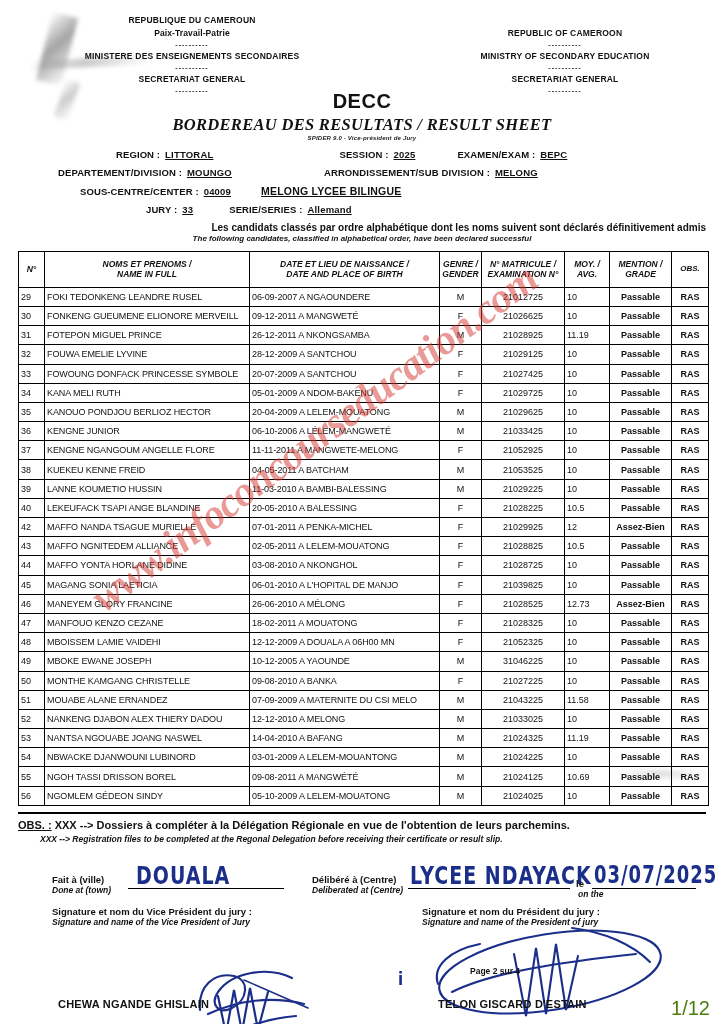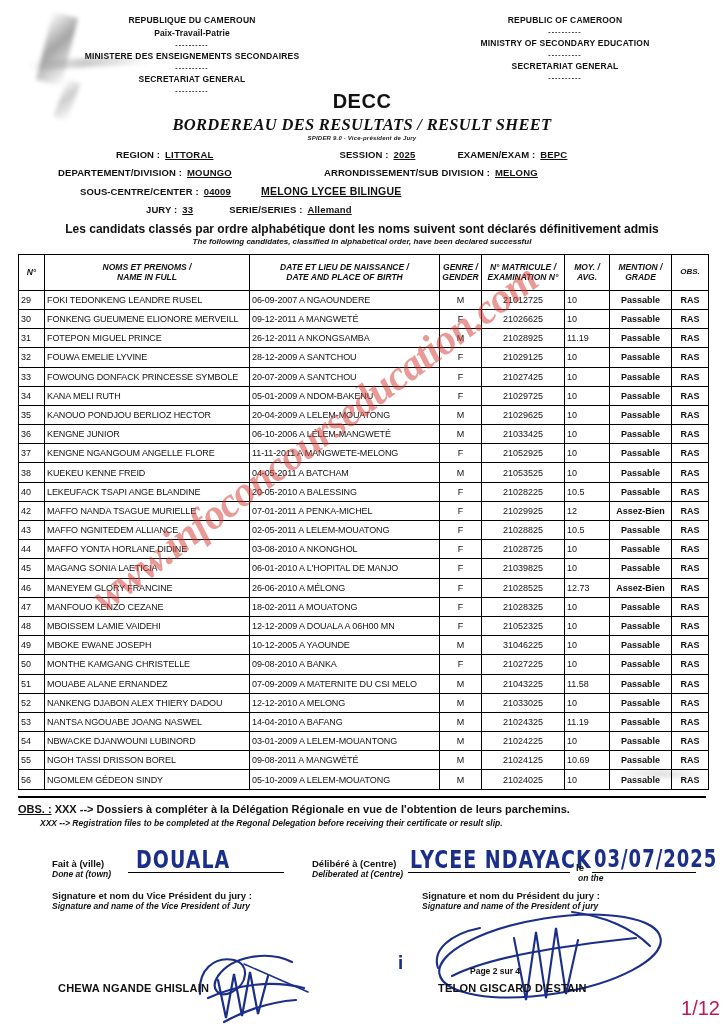--- a/index.html
+++ b/index.html
@@ -22,21 +22,21 @@
     position:absolute; pointer-events:none; z-index:0;
     background:linear-gradient(125deg, rgba(120,120,120,0) 0%, rgba(90,90,90,.55) 45%, rgba(140,140,140,0) 100%);
     filter:blur(2px);
   }
   .sm1 { left:44px; top:14px; width:26px; height:70px; transform:rotate(14deg); }
   .sm2 { left:30px; top:58px; width:120px; height:9px; transform:rotate(-3deg); opacity:.6;}
   .sm3 { left:60px; top:80px; width:14px; height:40px; transform:rotate(20deg); opacity:.55;}
   .sm4 { left:620px; top:770px; width:90px; height:8px; transform:rotate(2deg); opacity:.35;}
 
   
-  .hdr { display:flex; justify-content:space-between; position:relative; z-index:2; }
+  .hdr { display:flex; justify-content:space-between; position:relative; z-index:2;align-items:flex-end; }
   .hdr-col { text-align:center; font-size:8.5px; font-weight:bold; letter-spacing:.2px; line-height:1.55; }
   .hdr-col.left { width:320px; margin-left:14px; }
   .hdr-col.right { width:270px; margin-right:6px; }
   .dash { font-size:7px; letter-spacing:1px; color:#333; line-height:1.1; margin:1px 0 1px 0; }
   .hdr-col .l2 { letter-spacing:.1px; }
 
   .decc { text-align:center; font-size:20px; font-weight:bold; margin-top:-6px; letter-spacing:.5px; }
   .bordereau { text-align:center; font-size:16.5px; font-weight:bold; font-style:italic;
                font-family:"Liberation Serif", serif; letter-spacing:.3px; margin-top:2px; }
   .spider { text-align:center; font-size:6px; font-weight:bold; font-style:italic; color:#222; margin-top:0px; letter-spacing:.2px;}
@@ -48,21 +48,21 @@
   .val { text-decoration:underline; margin-left:5px; letter-spacing:.2px; }
   .r1 .c1 { margin-left:98px; }
   .r1 .c2 { margin-left:126px; }
   .r1 .c3 { margin-left:42px; }
   .r2 .c1 { margin-left:40px; }
   .r2 .c2 { margin-left:92px; }
   .r3 .c1 { margin-left:62px; }
   .r3 .c2 { margin-left:30px; font-size:10.5px; }
   .r4 .c1 { margin-left:128px; }
   .r4 .c2 { margin-left:36px; }
-  .notice  { text-align:center; font-size:12px; font-weight:bold; margin-top:2px; }
+  .notice  { text-align:right; font-size:10px; font-weight:bold; margin-top:2px; }
   .notice2 { text-align:center; font-size:8px; font-weight:bold; font-style:italic; margin-top:1px; }
 
   
   table.results {
     position:relative; z-index:2;
     width:100%; border-collapse:collapse; margin-top:8px;
     table-layout:fixed;
   }
   table.results th, table.results td {
     border:1px solid #000; padding:0 2px; vertical-align:middle;
@@ -119,21 +119,21 @@
     font-family:"DejaVu Sans", sans-serif;
     color:#1b2f8a; font-weight:bold;
     position:absolute; white-space:nowrap;
     letter-spacing:1px;
     transform:scaleY(1.35);
   }
 
   .sig-name { position:absolute; font-size:11px; font-weight:bold; letter-spacing:.2px; }
 
   .page-of { position:absolute; left:470px; top:966px; font-size:8.5px; font-weight:bold; z-index:3;}
-  .page-num { position:absolute; right:4px; bottom:4px; font-size:20px; color:#be185d; z-index:6; font-family:"Liberation Sans", sans-serif;}
+  .page-num { position:absolute; right:14px; bottom:4px; font-size:20px; color:#4d7c0f; z-index:6; font-family:"Liberation Sans", sans-serif;}
 
   svg.scribble { position:absolute; overflow:visible; }
 </style>
 </head>
 <body>
 
 <div class="page">
 
   <div class="smudge sm1"></div>
   <div class="smudge sm2"></div>
@@ -334,20 +334,30 @@
           <td class="c-num">38</td>
           <td class="c-name">KUEKEU KENNE FREID</td>
           <td class="c-birth">04-05-2011 A BATCHAM</td>
           <td class="c-gender">M</td>
           <td class="c-mat">21053525</td>
           <td class="c-avg">10</td>
           <td class="c-grade">Passable</td>
           <td class="c-obs">RAS</td>
         </tr>
         <tr>
+          <td class="c-num">39</td>
+          <td class="c-name">LANNE KOUMETIO HUSSIN</td>
+          <td class="c-birth">11-03-2010 A BAMBI-BALESSING</td>
+          <td class="c-gender">M</td>
+          <td class="c-mat">21029225</td>
+          <td class="c-avg">10</td>
+          <td class="c-grade">Passable</td>
+          <td class="c-obs">RAS</td>
+        </tr>
+        <tr>
           <td class="c-num">40</td>
           <td class="c-name">LEKEUFACK TSAPI ANGE BLANDINE</td>
           <td class="c-birth">20-05-2010 A BALESSING</td>
           <td class="c-gender">F</td>
           <td class="c-mat">21028225</td>
           <td class="c-avg">10.5</td>
           <td class="c-grade">Passable</td>
           <td class="c-obs">RAS</td>
         </tr>
         <tr>

